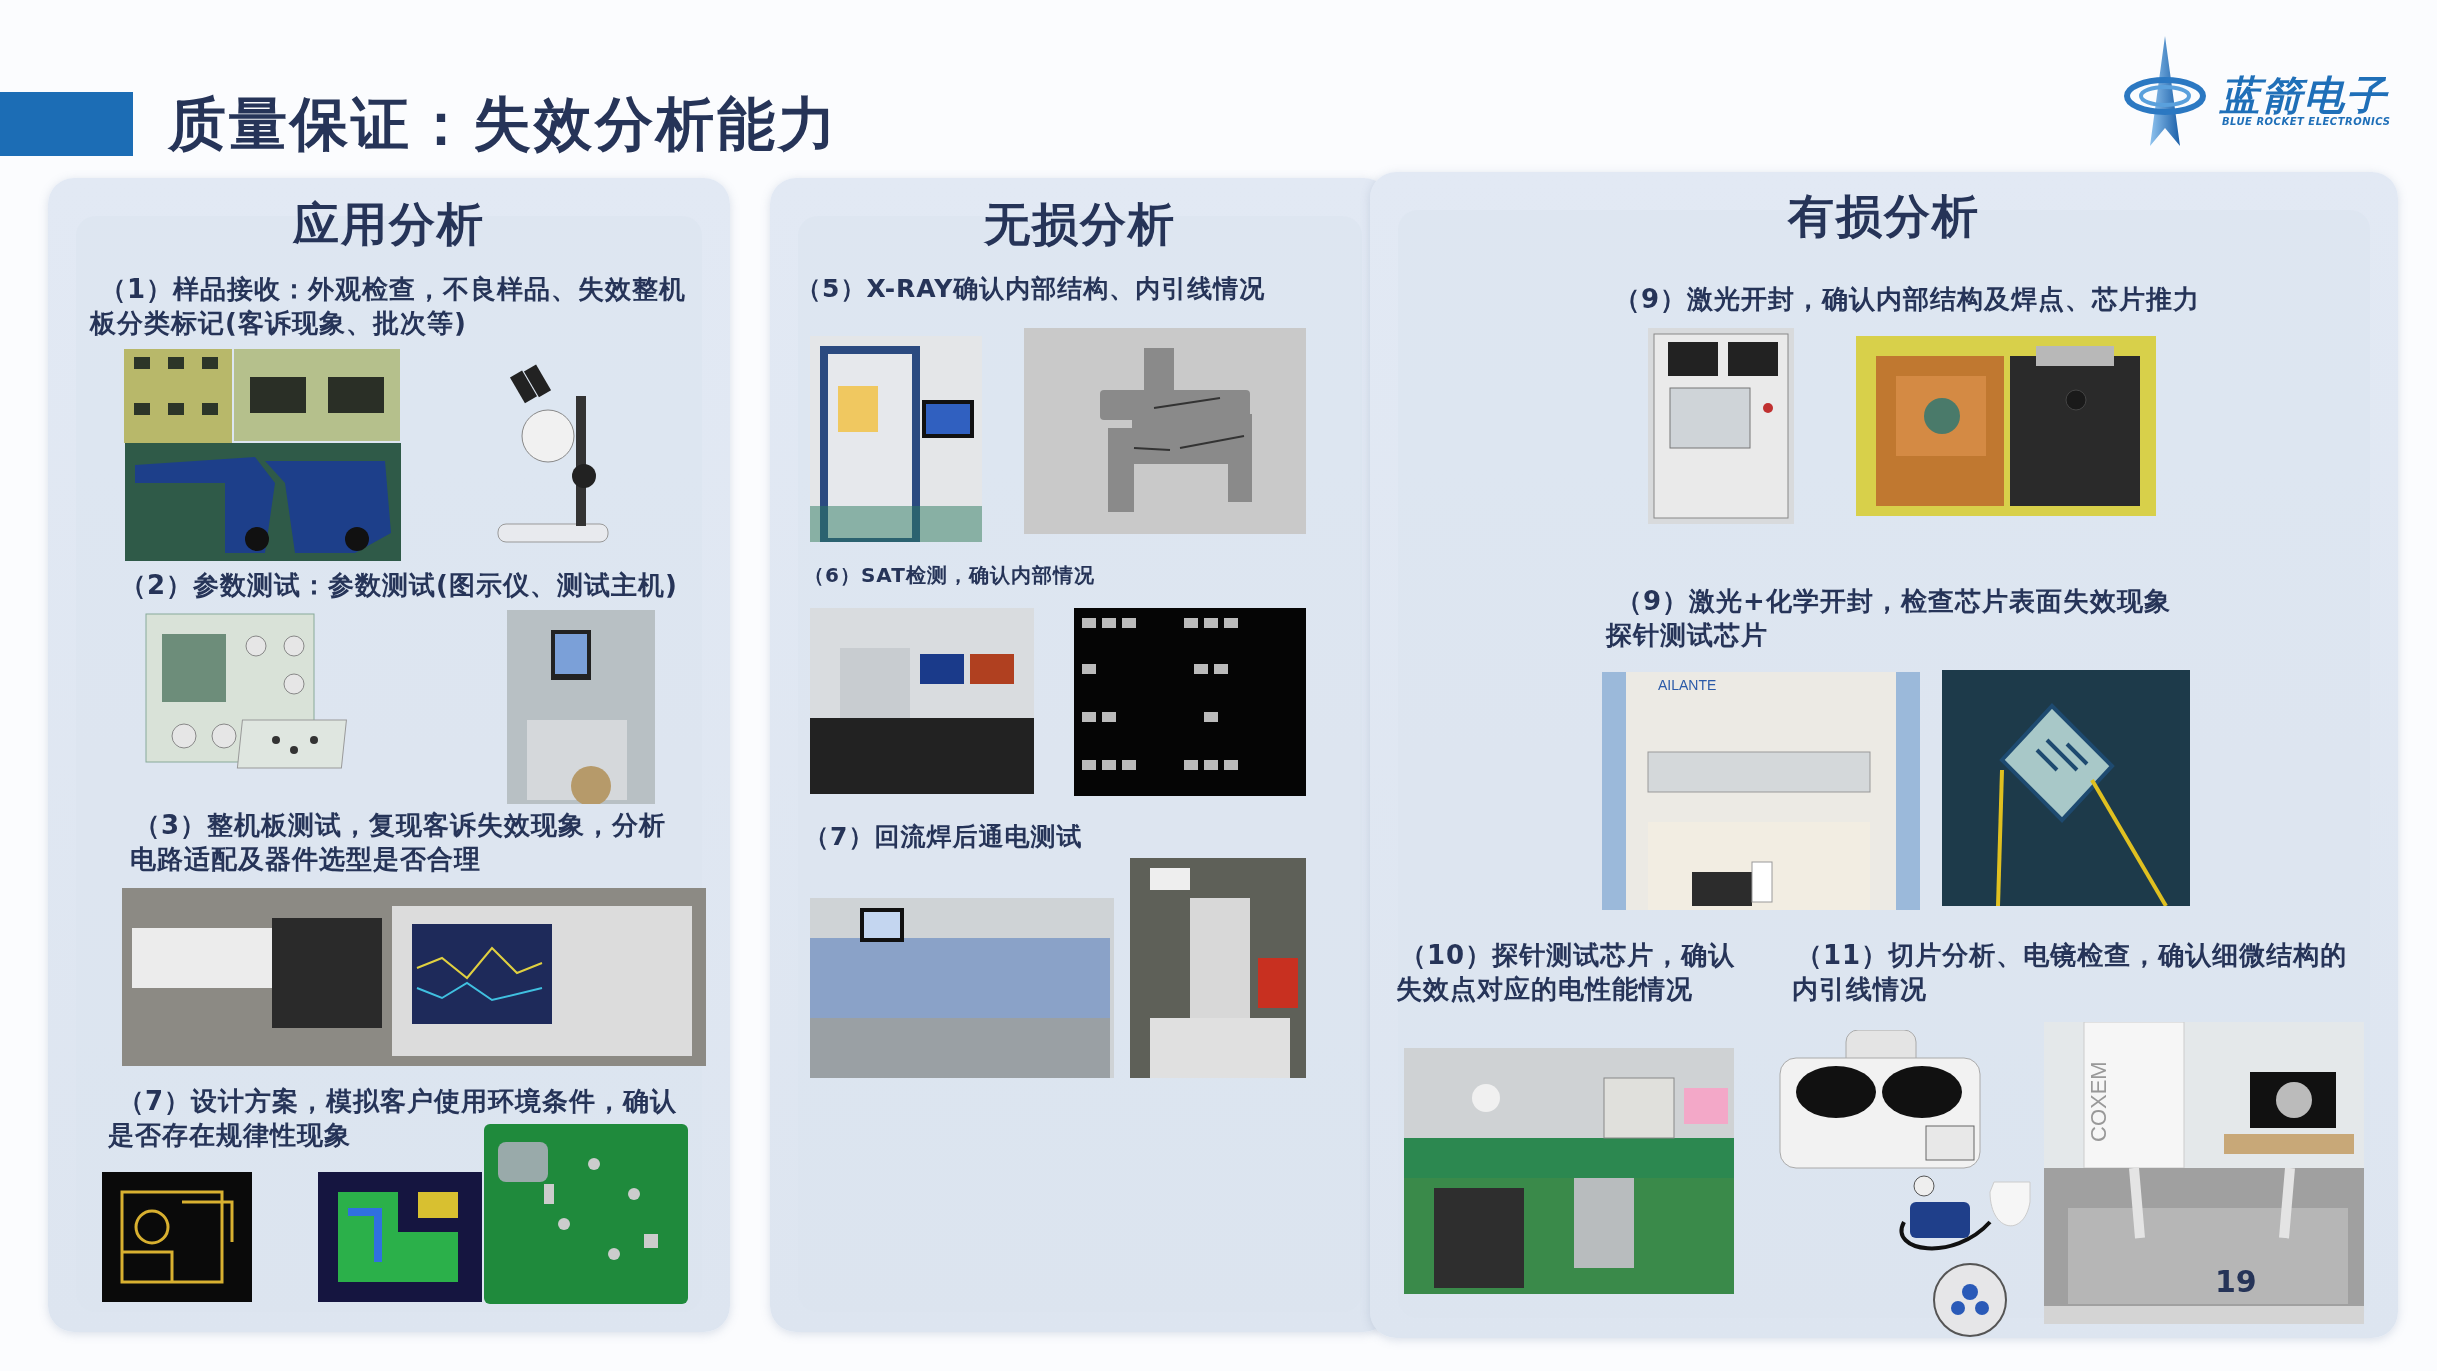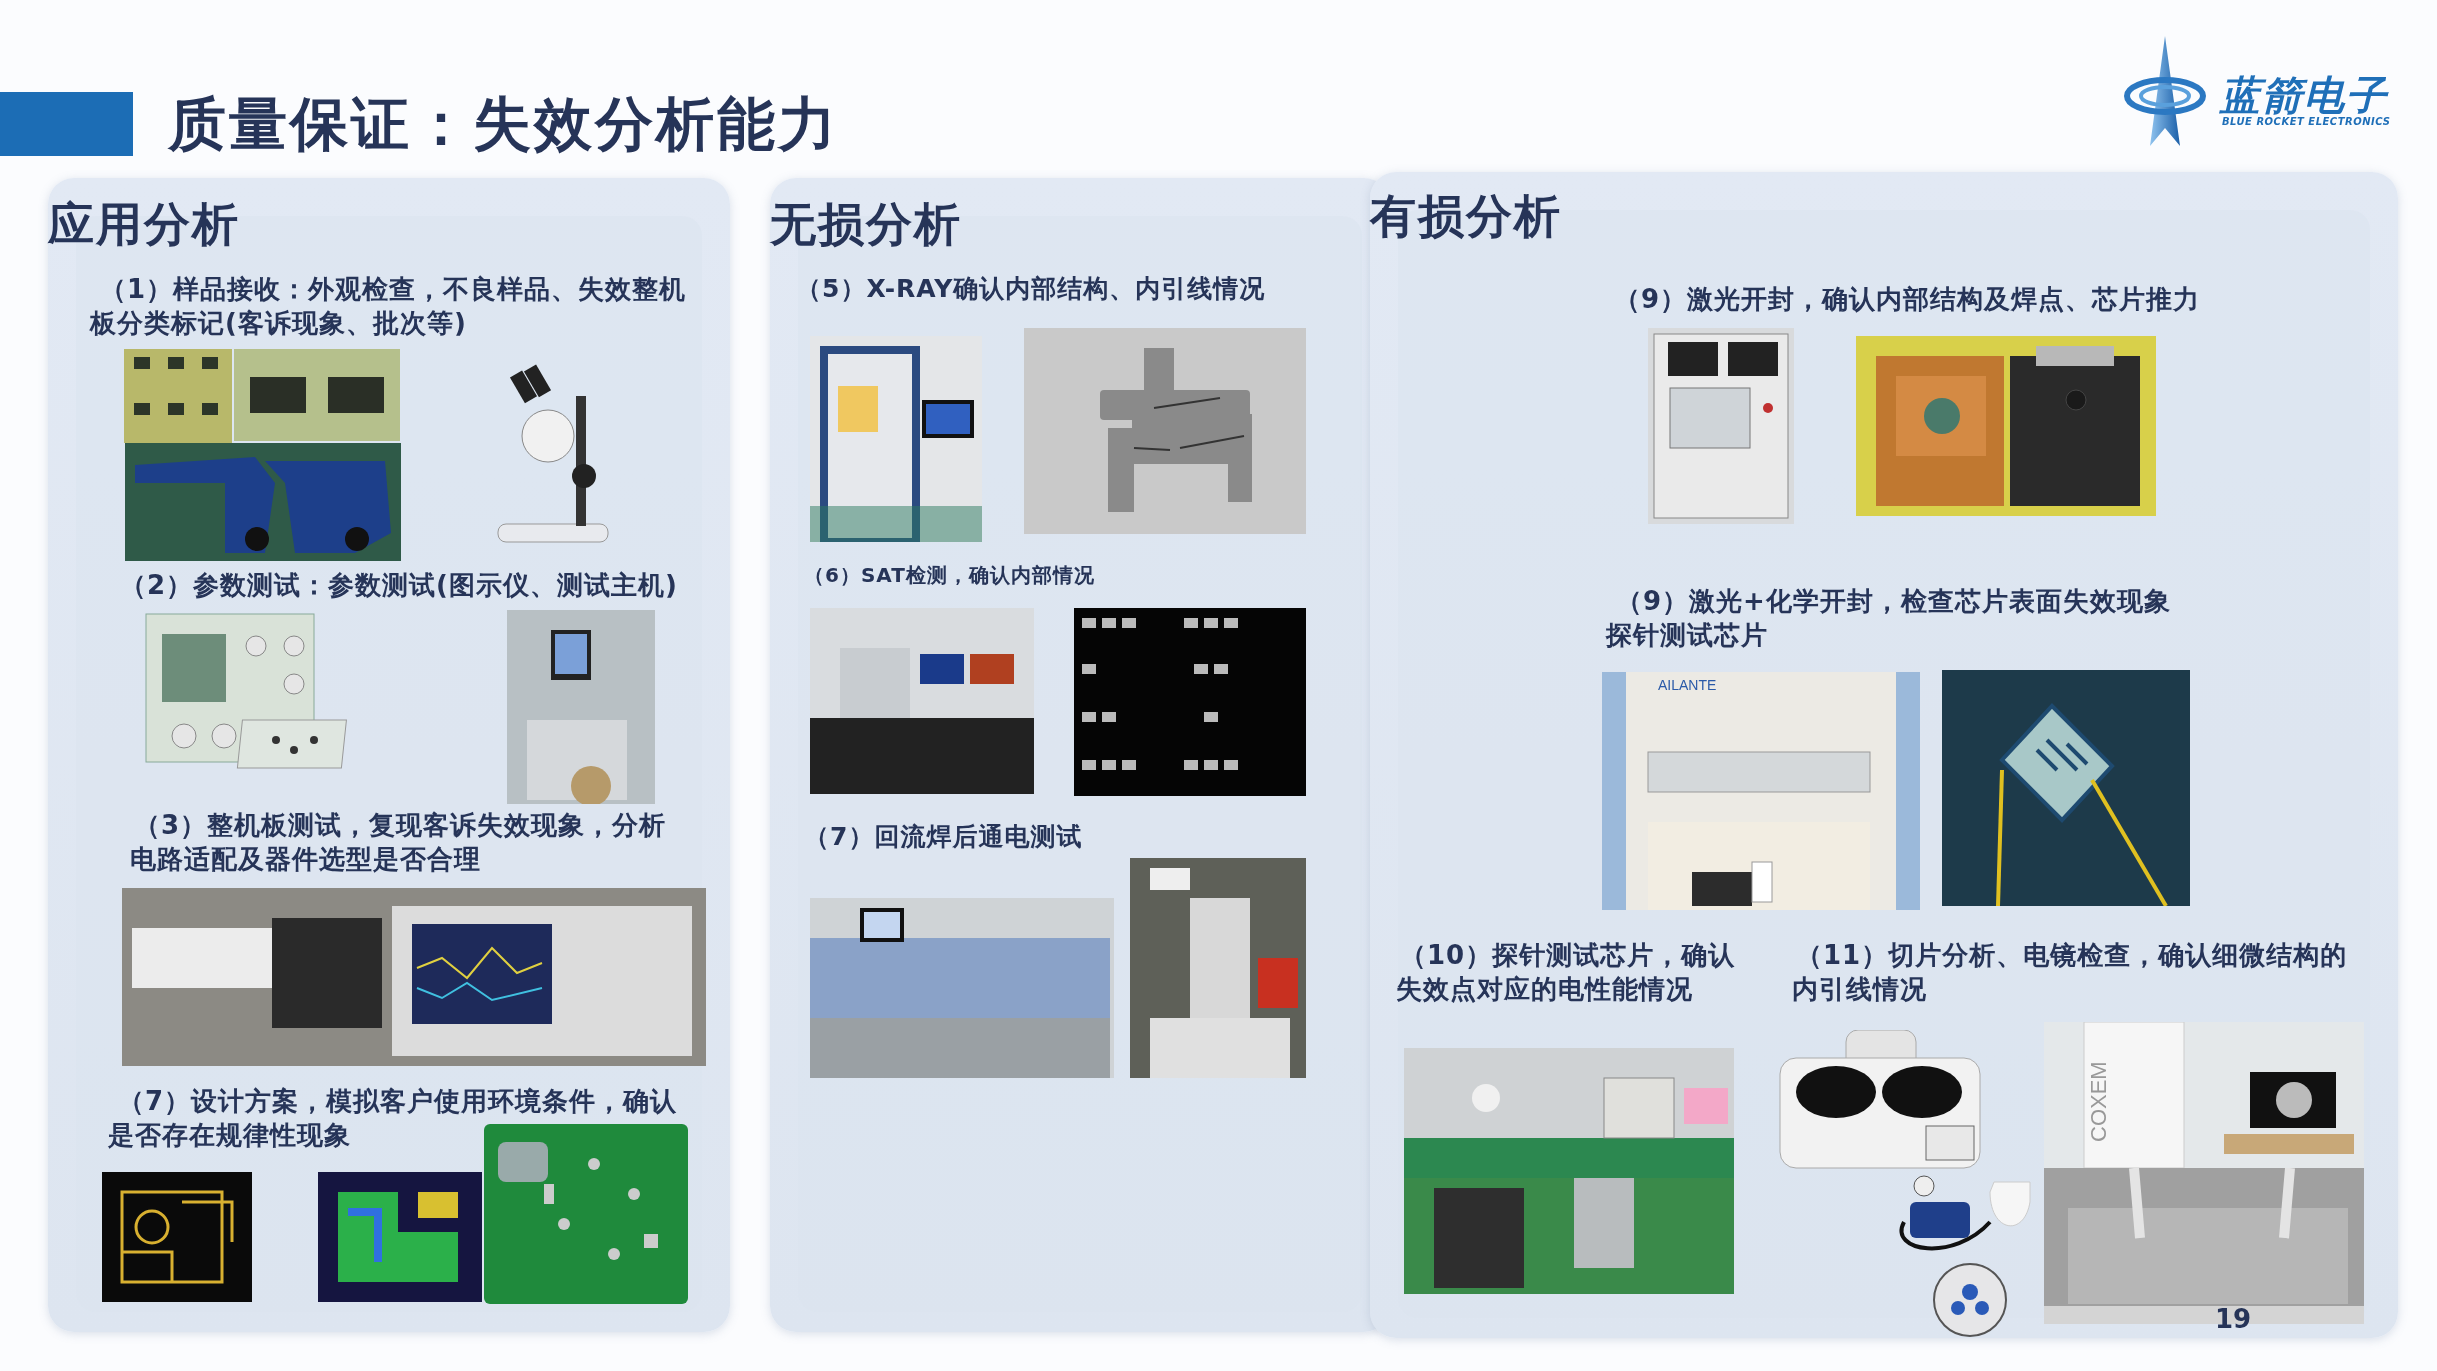--- a/index.html
+++ b/index.html
@@ -6,24 +6,24 @@
 html,body{width:2437px;height:1371px;overflow:hidden;background:#fbfcfe}
 body{position:relative;font-family:"DejaVu Sans","Liberation Sans",sans-serif;color:#243154}
 .abs{position:absolute}
 .accent-bar{left:0;top:92px;width:133px;height:64px;background:#1c6db5}
 .page-title{left:168px;top:86px;font-size:58px;font-weight:bold;color:#263458;letter-spacing:3px;white-space:nowrap}
 .logo{left:2120px;top:30px;width:300px;height:120px}
 .logo-cn{position:absolute;left:100px;top:38px;font-size:40px;font-weight:bold;font-style:italic;color:#1f6fb8;letter-spacing:2px}
 .logo-en{position:absolute;left:102px;top:86px;font-size:10px;font-weight:bold;font-style:italic;color:#1f6fb8;letter-spacing:0.5px;white-space:nowrap}
 .panel{background:linear-gradient(180deg,#e2e9f4 0%,#dde5f0 100%);border-radius:26px;box-shadow:0 2px 10px rgba(120,140,170,.25)}
 .panel-inner{position:absolute;left:28px;right:28px;top:38px;bottom:20px;background:#dbe3ee;border-radius:20px;opacity:.55}
-.panel-title{position:absolute;left:0;right:0;font-size:46px;font-weight:bold;color:#263458;letter-spacing:2px}
+.panel-title{position:absolute;left:0;right:0;text-align:center;font-size:46px;font-weight:bold;color:#263458;letter-spacing:2px}
 .cap{position:absolute;font-size:26px;font-weight:bold;color:#263458;line-height:34px;letter-spacing:1px}
 .img{position:absolute;overflow:hidden}
-.page-num{left:2215px;top:1304px;font-size:26px;font-weight:bold;color:#263458}
+.page-num{left:2215px;top:1264px;font-size:30px;font-weight:bold;color:#263458}
 </style>
 </head>
 <body>
 
 <div class="abs accent-bar"></div>
 <div class="abs page-title">质量保证：失效分析能力</div>
 
 <div class="abs logo">
   <svg width="100" height="120" viewBox="0 0 100 120" style="position:absolute;left:0;top:0">
     <defs>

